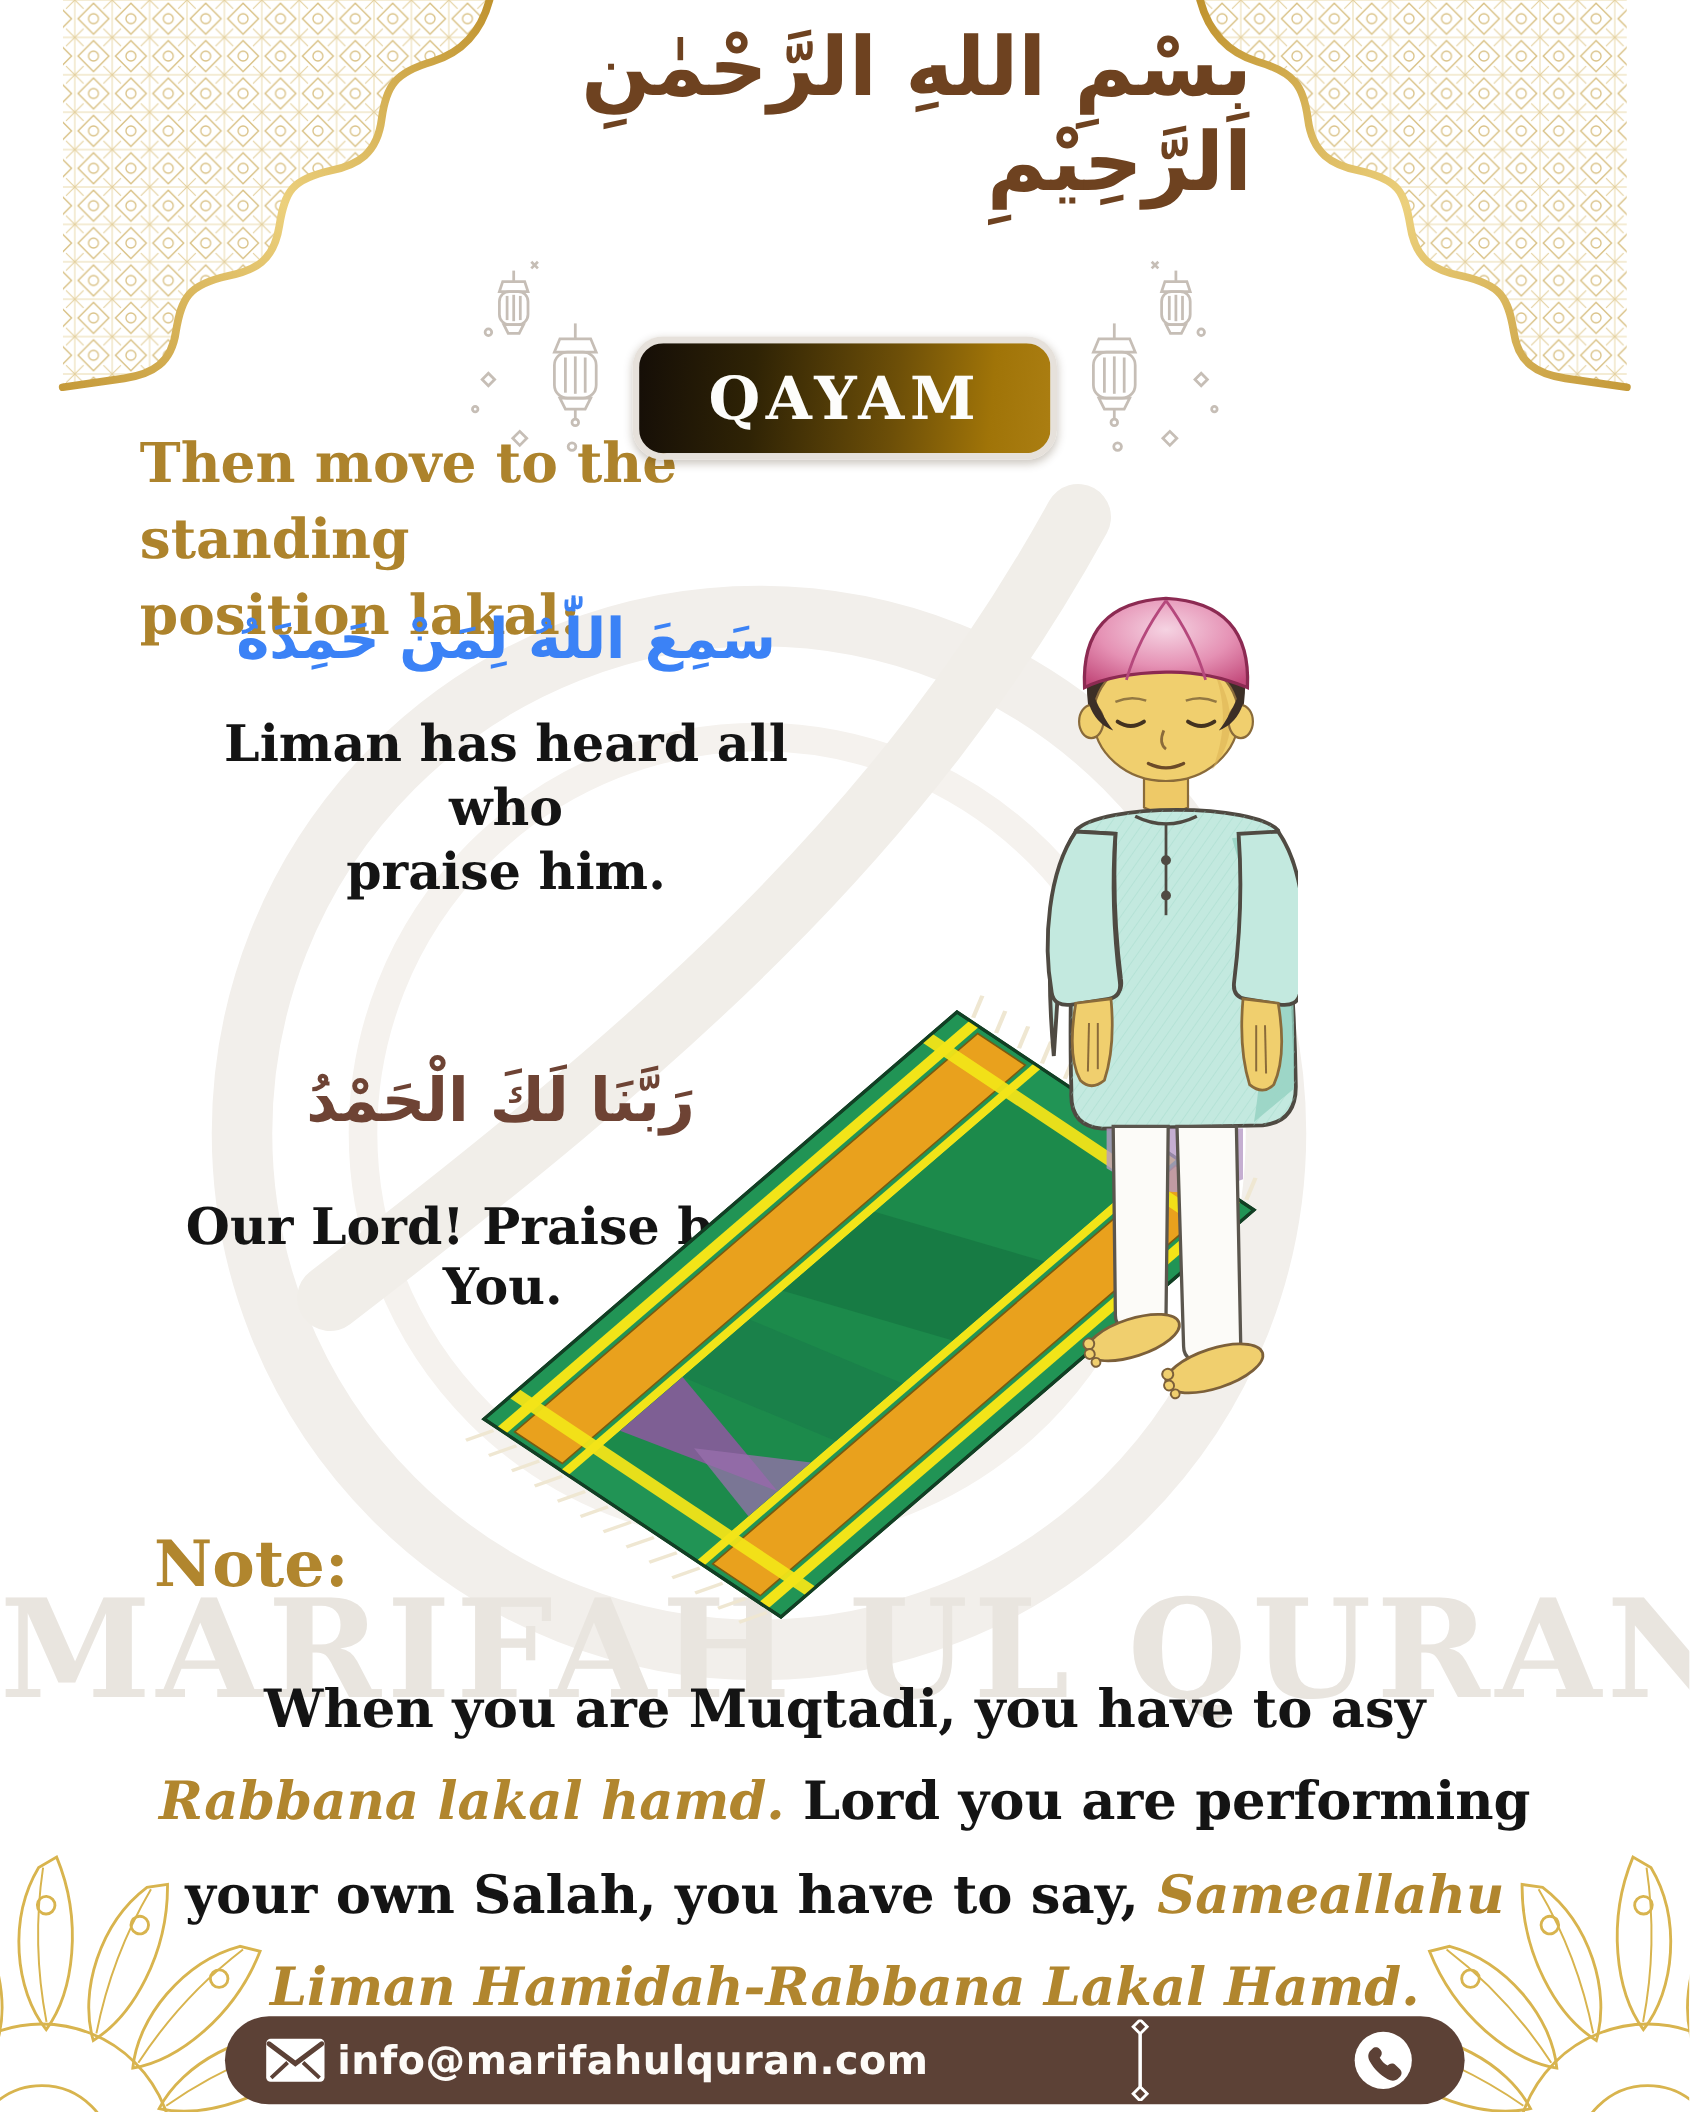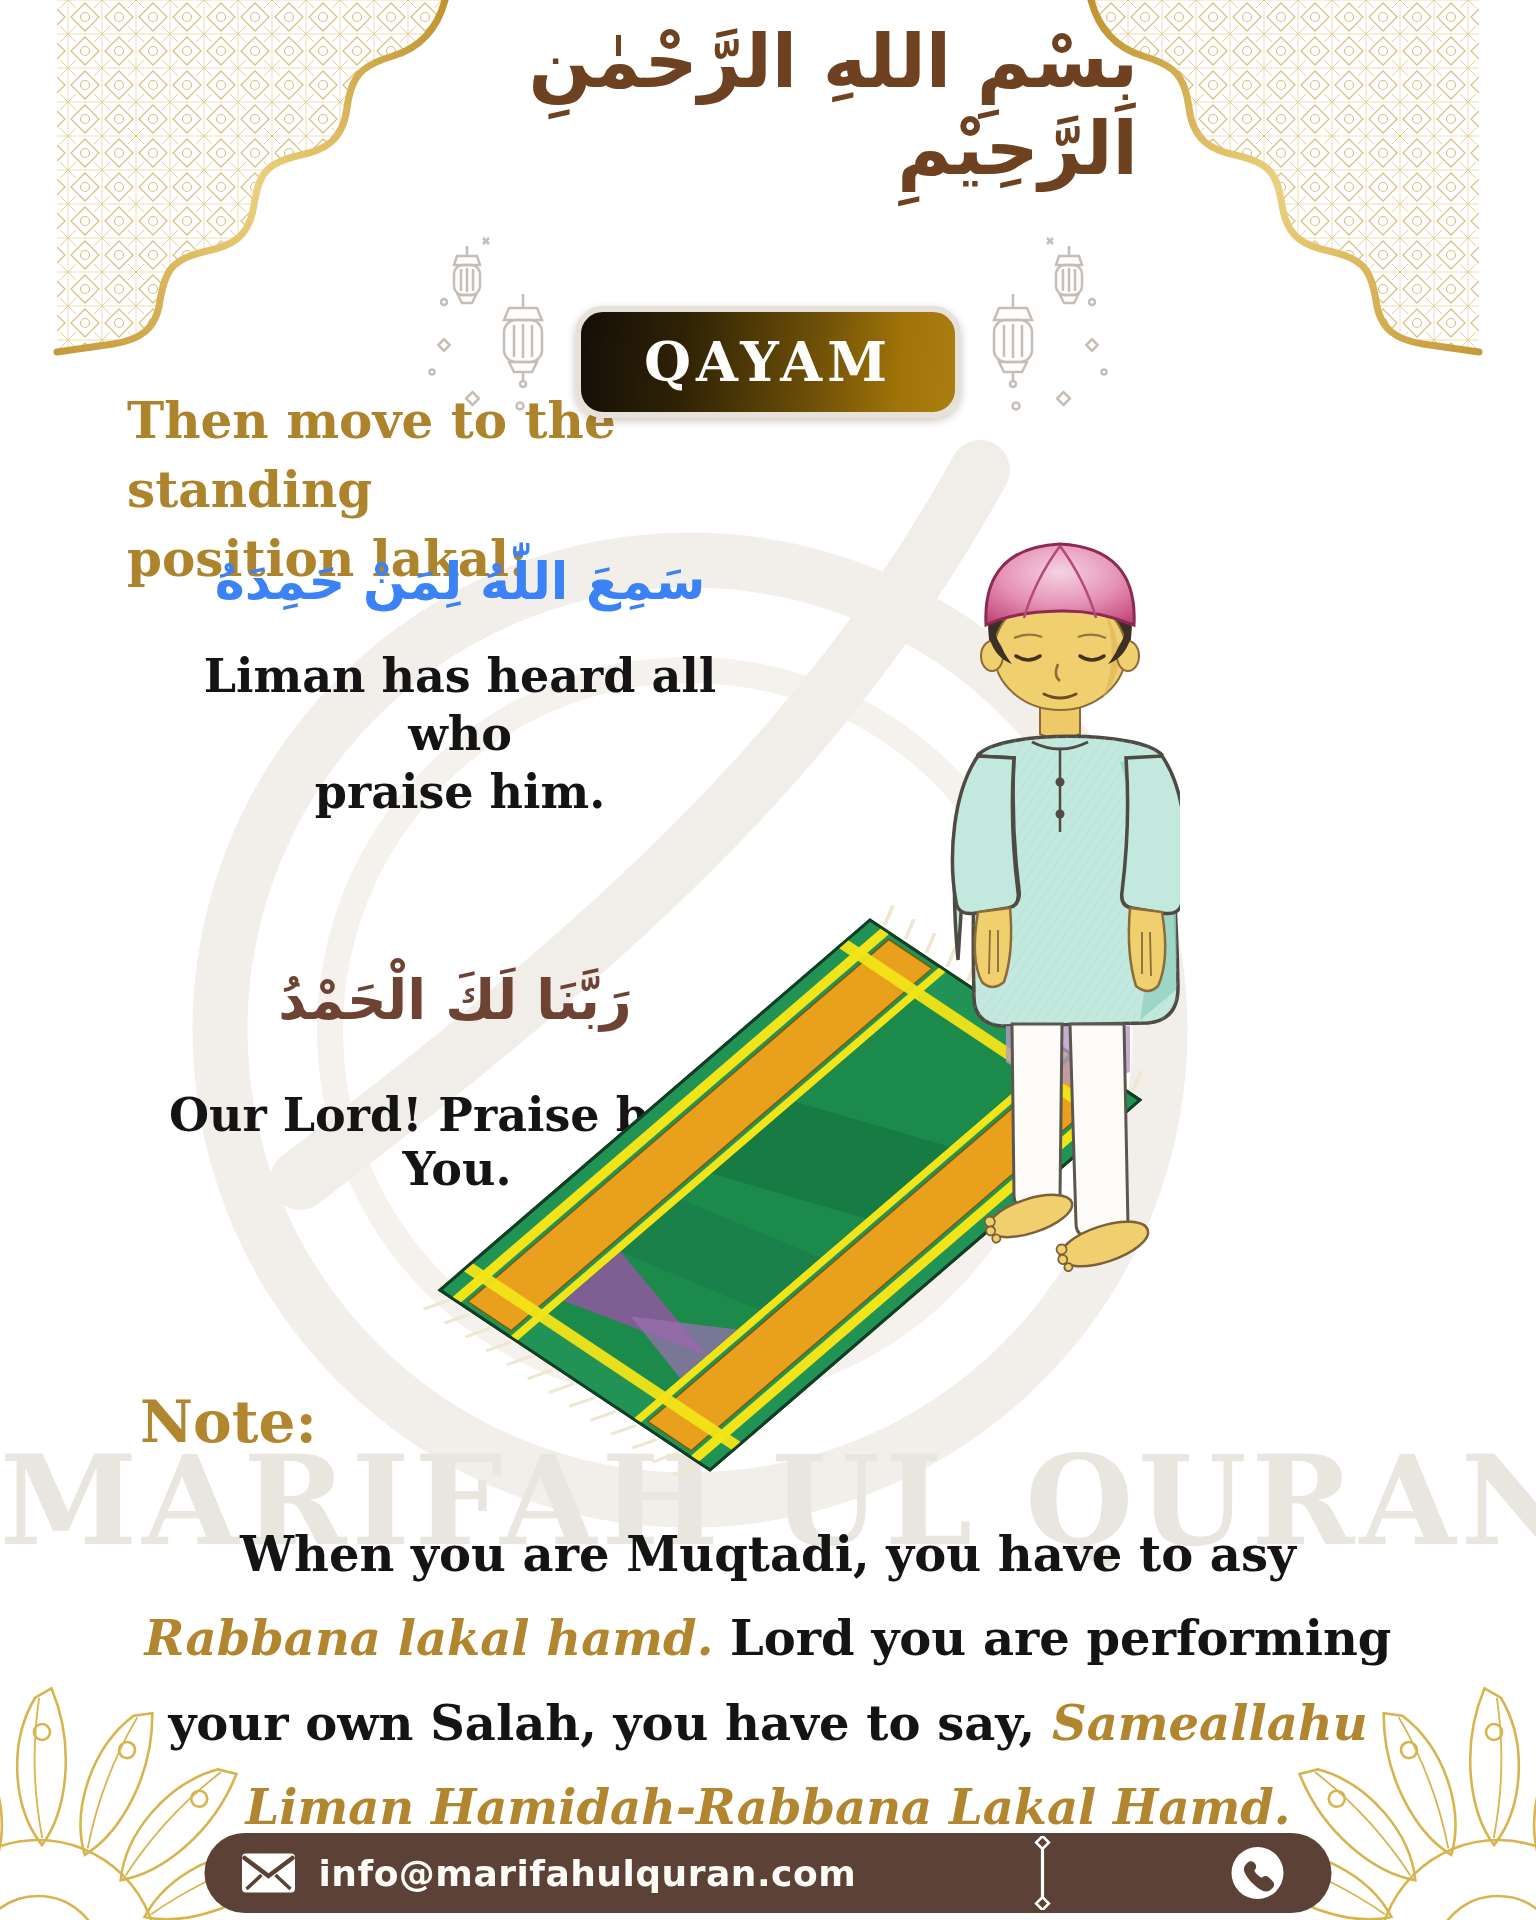--- a/index.html
+++ b/index.html
@@ -39,21 +39,21 @@
   
   .note-label{left:140px;top:1388px;z-index:2;color:#b1862e;font-weight:bold;font-size:58px;}
   .note-body{left:68px;top:1512px;width:1400px;z-index:2;text-align:center;
     font-weight:bold;font-size:48px;line-height:1.76;color:#141414;}
   .note-body .gold{color:#b1862e;font-style:italic;}
 
   
   .footer{left:50%;top:1833px;transform:translateX(-50%);width:1127px;height:80px;z-index:4;
     background:#5c4136;border-radius:45px;display:flex;align-items:center;
     padding:0 46px 0 36px;box-sizing:border-box;}
-  .footer .grp{display:flex;align-items:center;gap:22px;}
+  .footer .grp{display:flex;align-items:center;gap:10px;}
   .footer .txt{font-family:"DejaVu Sans",sans-serif;font-weight:bold;font-size:36px;
     color:#fdfbf8;letter-spacing:.5px;}
   .footer .spacer{flex:1;}
 
   svg{display:block;}
 </style>
 </head>
 <body>
 
 <div class="page">

